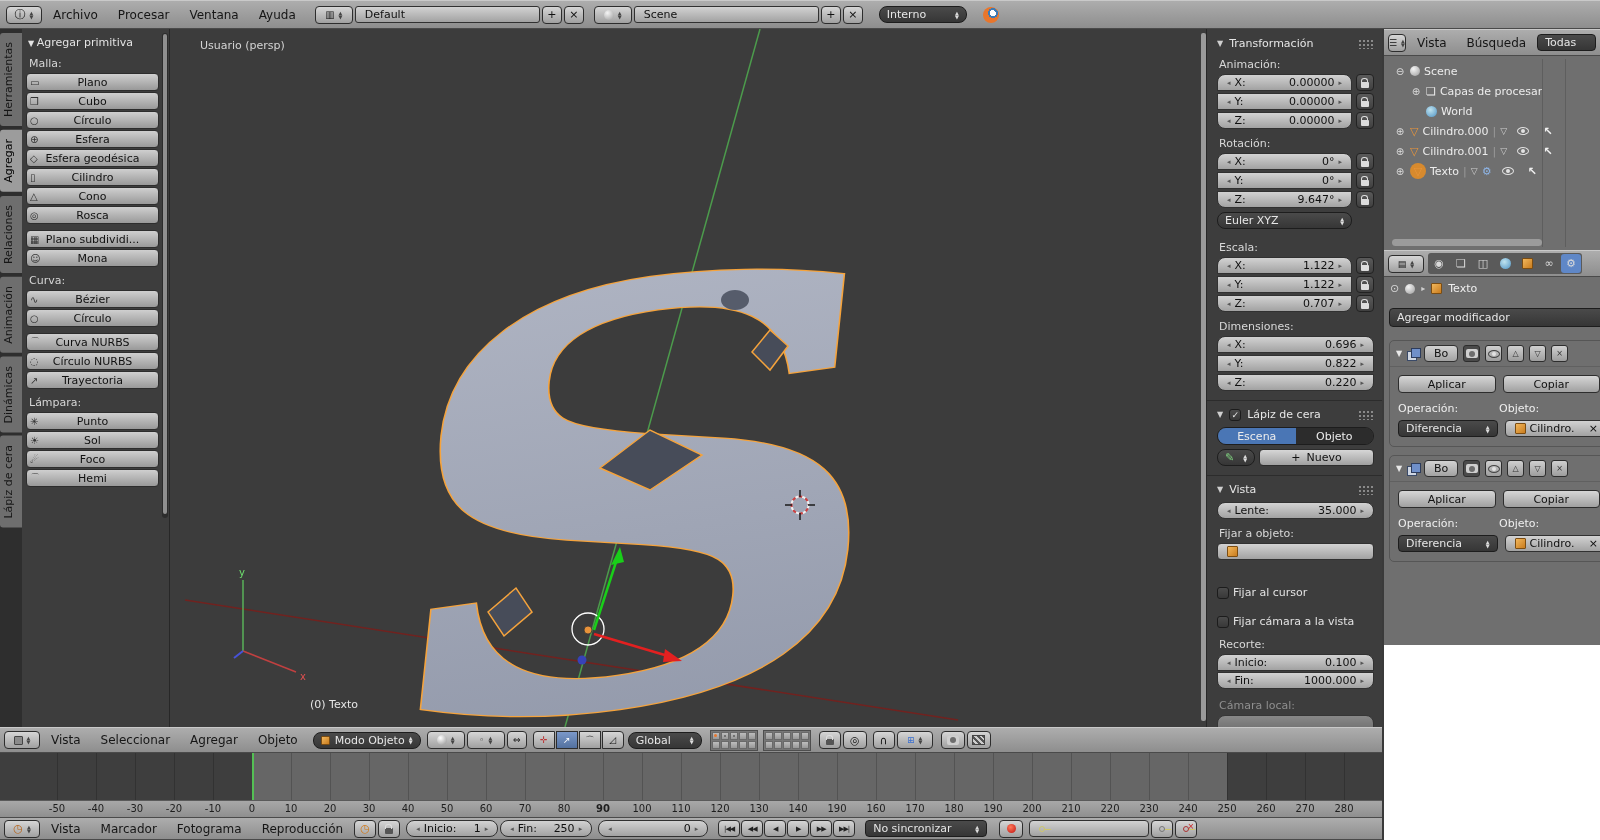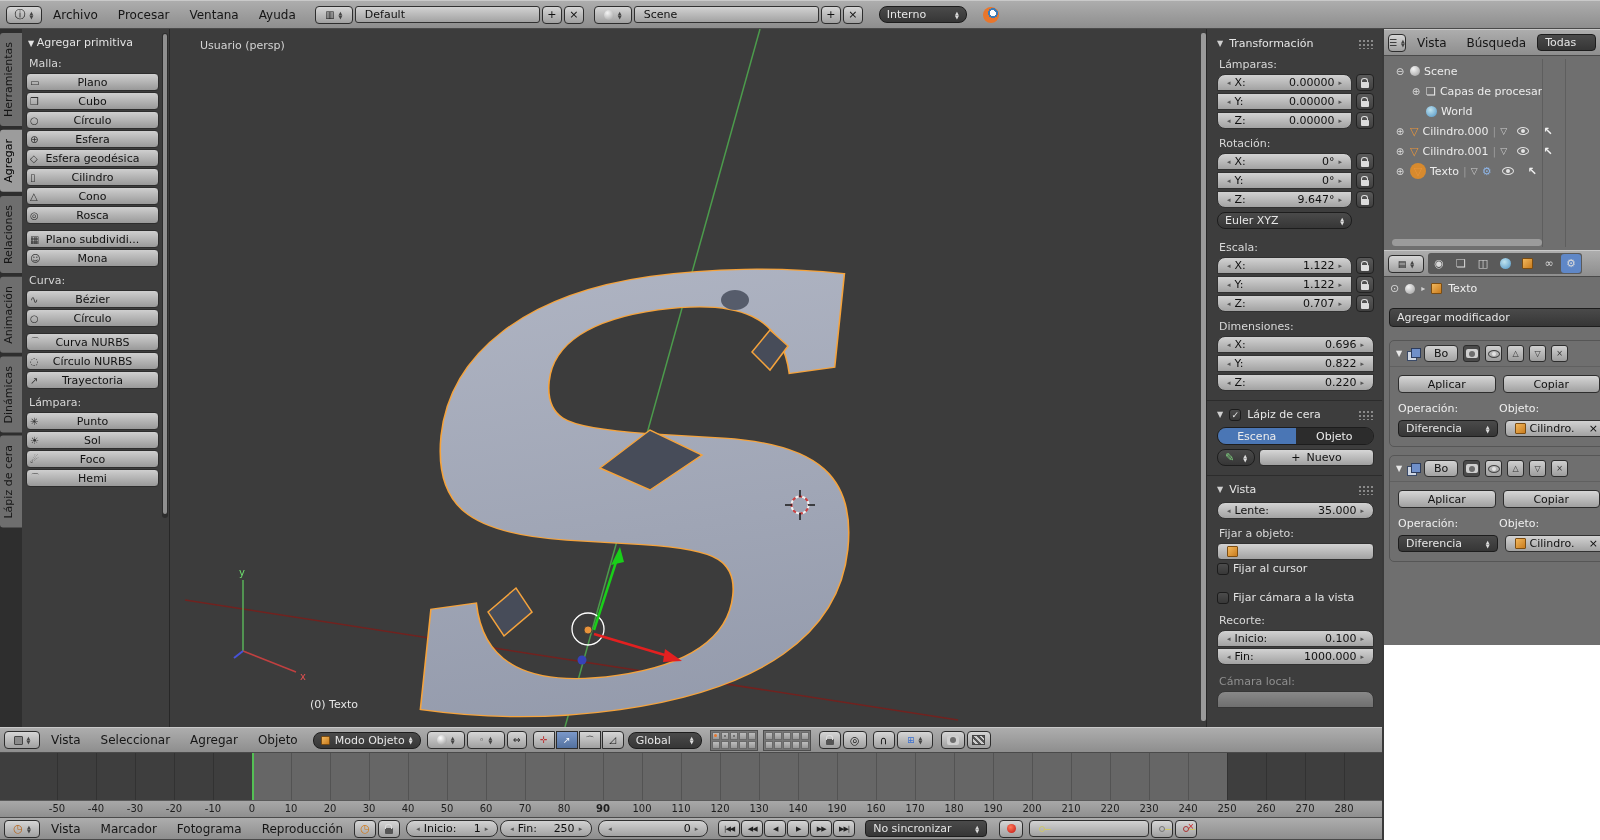--- a/index.html
+++ b/index.html
@@ -303,21 +303,21 @@
 </div>
 
 <div class="abs" id="np-scroll"></div>
 <div class="abs" id="npanel">
   <div class="np-title">
     <span class="tri">▼</span>
       <span>Transformación</span>
       <span class="dots"></span>
   </div>
   <div id="grp-position">
-      <div class="np-label">Lámparas:</div>
+      <div class="np-label">Animación:</div>
       <div class="np-row">
         <div class="fld" style="border-radius: 8px 8px 0px 0px;">
           <span class="arl">◂</span>
           <span class="k">X:</span>
           <span class="v">0.00000</span>
           <span class="arr">▸</span>
         </div>
         <div class="lockbtn">
           <span class="lockicon"></span>
         </div>
@@ -478,21 +478,21 @@
   <div class="fld" style="margin-top:6px">
     <span class="arl">◂</span>
       <span class="k">Lente:</span>
     <span class="v">35.000</span>
       <span class="arr">▸</span>
   </div>
   <div class="np-label">Fijar a objeto:</div>
   <div class="fld" style="border-radius:4px">
     <span class="cubei"></span>
   </div>
-  <div class="np-row" style="margin-top:2px">
+  <div class="np-row" style="margin-top:26px">
     <span class="chk"></span>
     <span style="color:#e2e2e2">Fijar al cursor</span>
   </div>
   <div class="np-row" style="margin-top:16px">
     <span class="chk"></span>
     <span style="color:#e2e2e2">Fijar cámara a la vista</span>
   </div>
   <div class="np-label" style="margin-top:10px">Recorte:</div>
   <div class="fld" style="border-radius:8px 8px 0 0;margin-bottom:1px">
     <span class="arl">◂</span>

